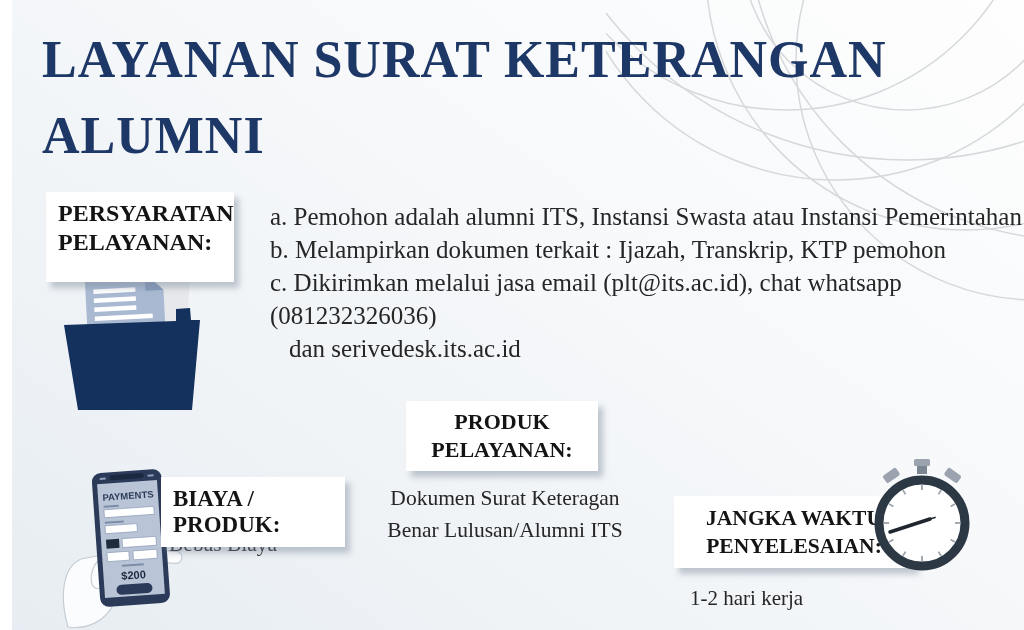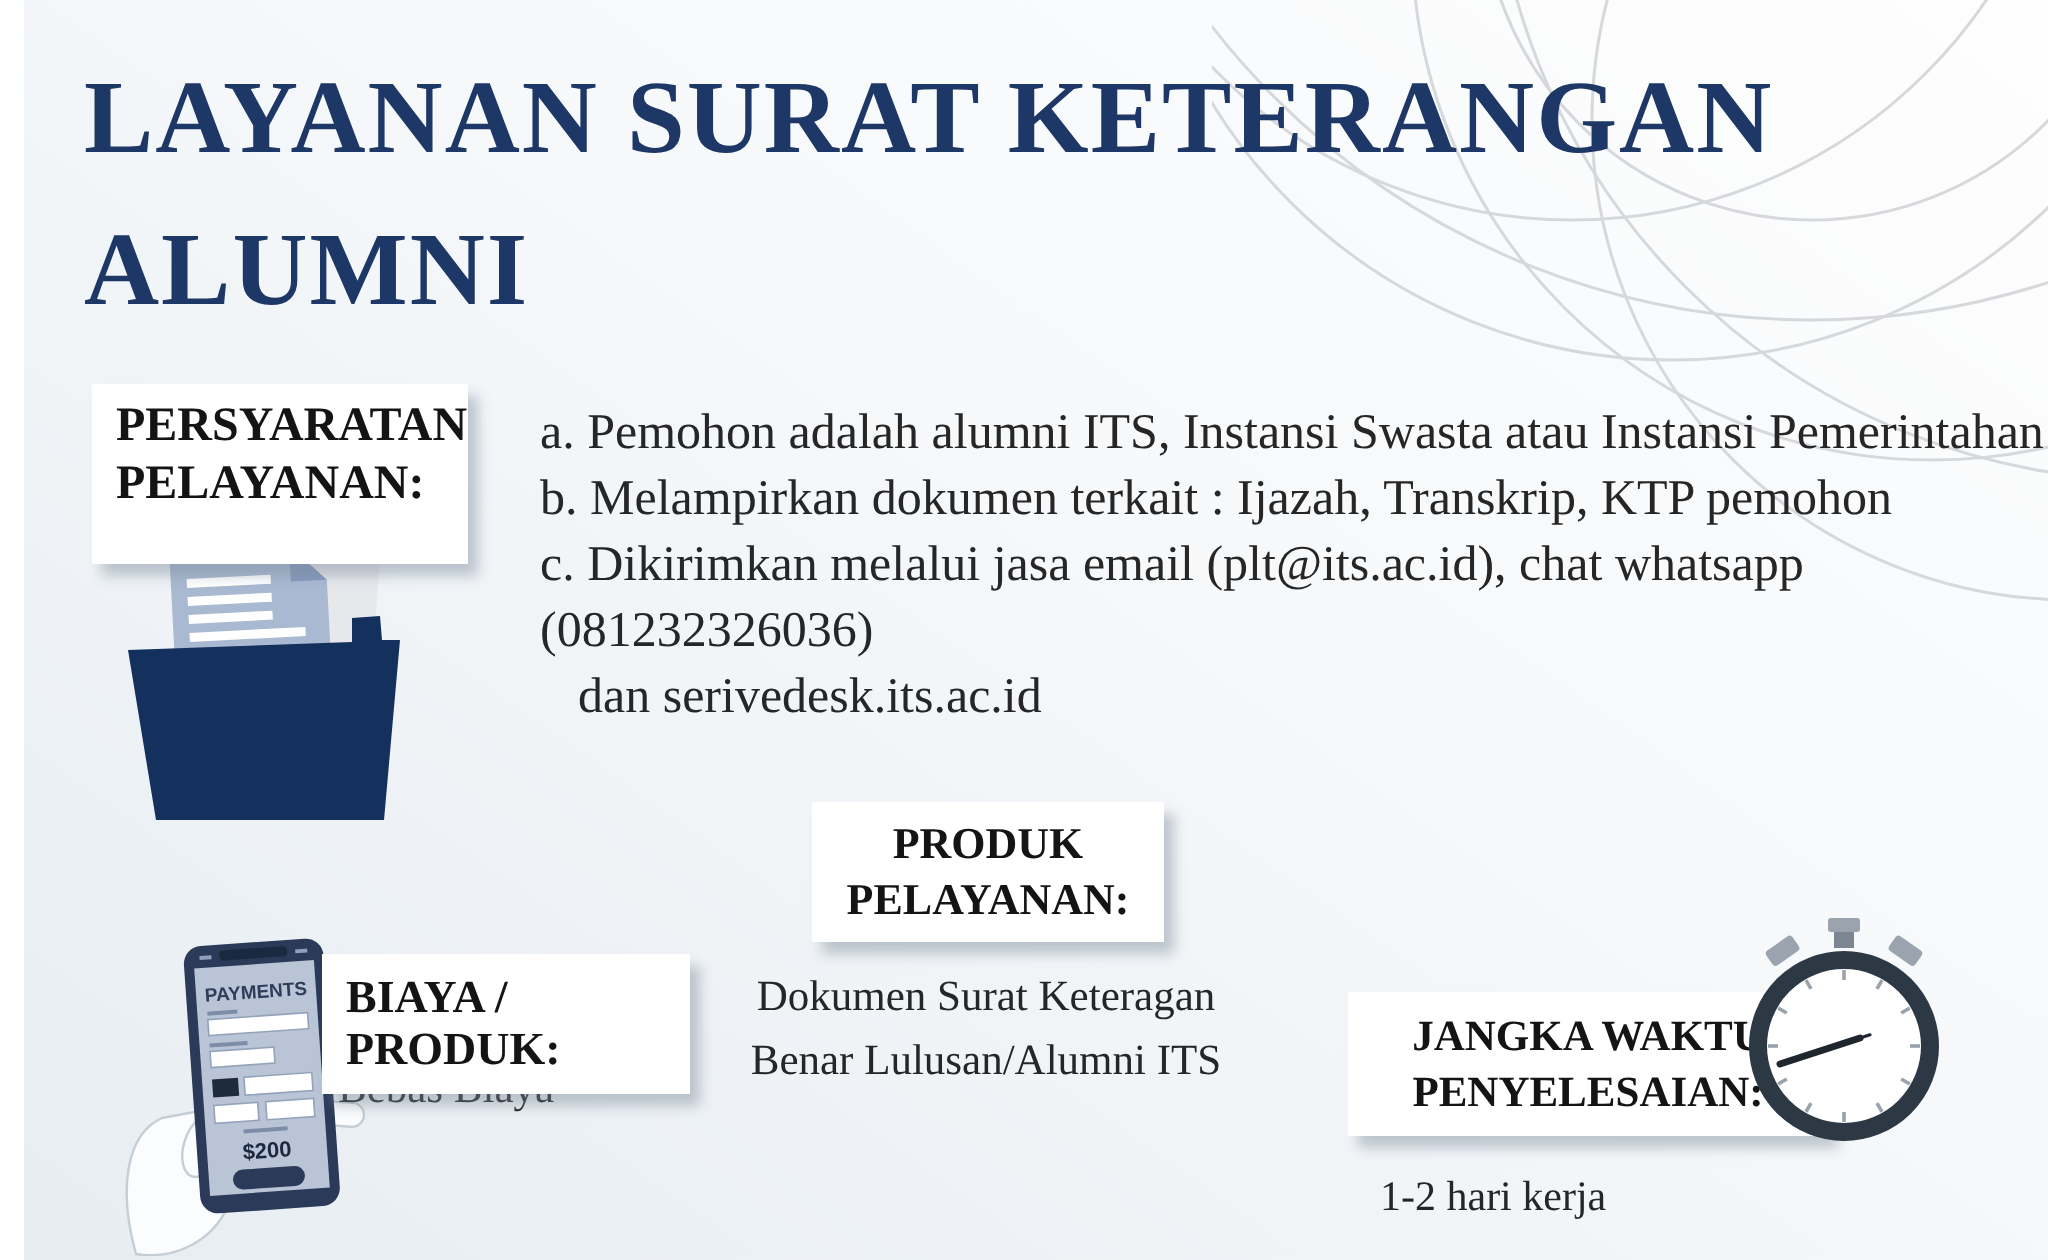--- a/index.html
+++ b/index.html
@@ -15,22 +15,22 @@
     color:#1d3766; font-weight:bold; font-size:52px; line-height:76px; letter-spacing:1px;
   }
   .label-box {
     position:absolute; z-index:3; background:#ffffff; color:#141414; font-weight:bold;
     box-shadow:5px 6px 6px rgba(125,138,152,0.45);
   }
   .box-persyaratan { left:34px; top:192px; width:176px; padding:7px 0 25px 12px; font-size:24px; line-height:29px; }
   .req-list { position:absolute; left:258px; top:200px; width:760px; z-index:2;
     color:#262626; font-size:25px; line-height:33px; }
   .req-line.cont { padding-left:19px; }
-  .box-produk { left:394px; top:401px; width:176px; padding:7px 0; font-size:22px; line-height:28px; text-align:center; }
-  .produk-value { position:absolute; left:340px; top:482px; width:282px; z-index:2;
+  .box-produk { left:394px; top:401px; width:192px; padding:7px 0; font-size:22px; line-height:28px; text-align:center; }
+  .produk-value { position:absolute; left:352px; top:482px; width:282px; z-index:2;
     text-align:center; color:#262626; font-size:21.5px; line-height:32px; }
   .box-biaya { left:149px; top:477px; width:172px; padding:9px 0 9px 12px; font-size:23px; }
   .biaya-value { position:absolute; left:157px; top:532px; z-index:2; color:#262626; font-size:21.5px; }
   .box-jangka { left:662px; top:496px; width:206px; padding:8px 17px; font-size:21.5px; line-height:28px; text-align:center; }
   .jangka-value { position:absolute; left:678px; top:586px; z-index:2; color:#262626; font-size:21px; }
   .illus { position:absolute; z-index:1; }
   .illus-folder { left:46px; top:252px; }
   .illus-phone { left:42px; top:463px; }
   .illus-stopwatch { left:856px; top:459px; z-index:4; }
 </style>

